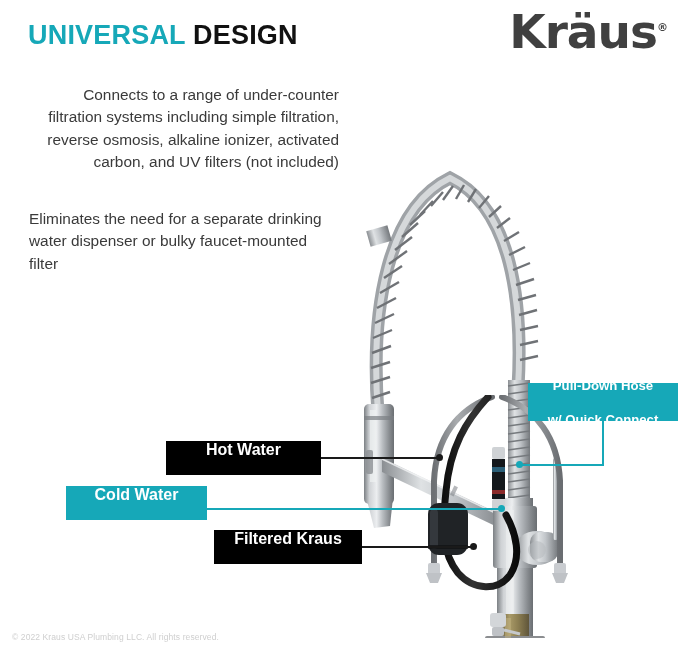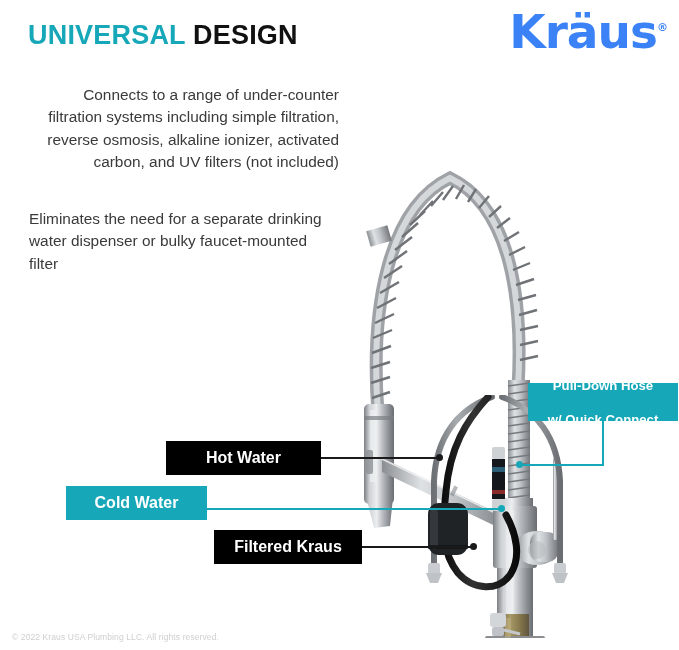--- a/index.html
+++ b/index.html
@@ -25,34 +25,34 @@
     color:#3a3a3a;font-size:15.4px;line-height:22.4px;
     width:310px;font-weight:400;
   }
   #copy1{top:84px;text-align:right;}
   #copy2{top:208px;}
 
   
   #logo{
     position:absolute;right:11px;top:8px;
     font-family:"DejaVu Sans","Liberation Sans",sans-serif;
-    font-weight:bold;font-size:47px;color:#3b82f6;
+    font-weight:bold;font-size:47px;color:#404040;
     letter-spacing:-1px;line-height:1;white-space:nowrap;
   }
   #logo .reg{font-size:11px;vertical-align:super;letter-spacing:0;}
 
   
   #footer{
     position:absolute;left:12px;top:632px;
     font-size:8.5px;color:#cfcfcf;white-space:nowrap;letter-spacing:.1px;
   }
 
   
   .label-box{
-    position:absolute;display:flex;align-items:center;justify-content:center;
+    position:absolute;display:flex;justify-content:center;
     font-weight:bold;color:#ffffff;white-space:nowrap;box-sizing:border-box;gap:19px;
   }
   .label-box.dark{background:#000000;}
   .label-box.teal{background:#16A8B8;}
 
   #label-hot{left:166px;top:441px;width:155px;height:34px;font-size:16px;}
   #label-cold{left:66px;top:486px;width:141px;height:34px;font-size:16px;}
   #label-filtered{left:214px;top:530px;width:148px;height:34px;font-size:16px;}
   #label-pulldown{
     left:528px;top:383px;width:150px;height:38px;font-size:13.2px;

